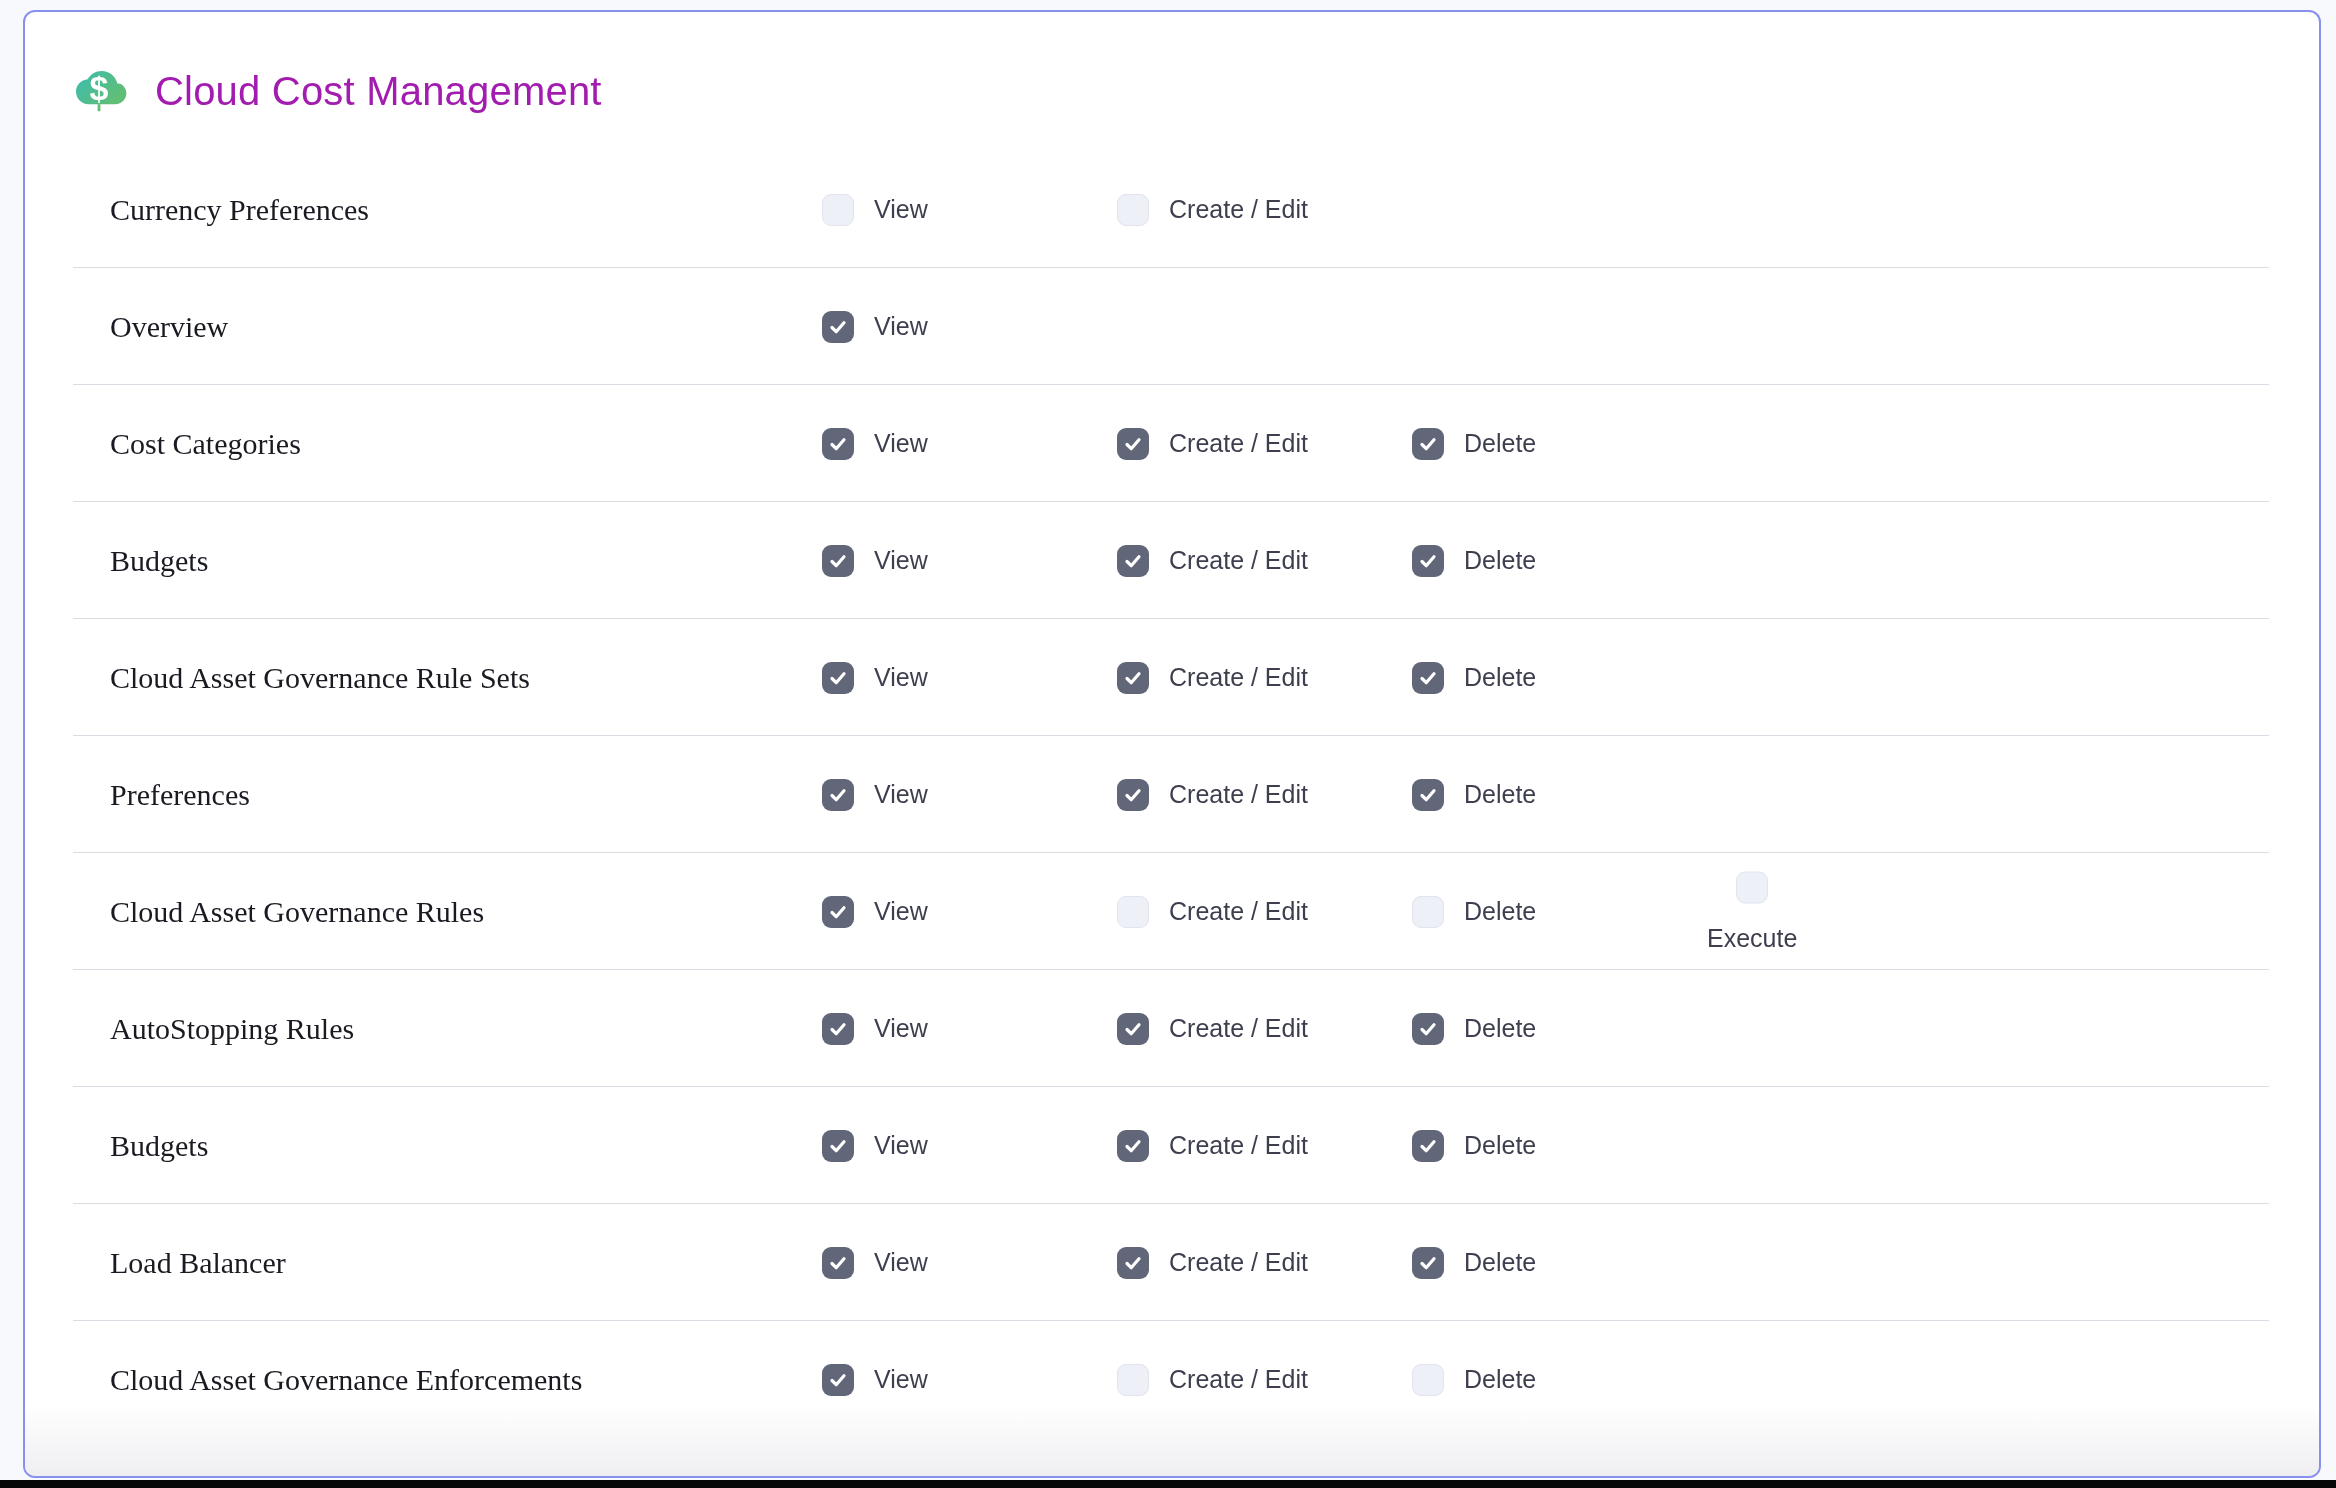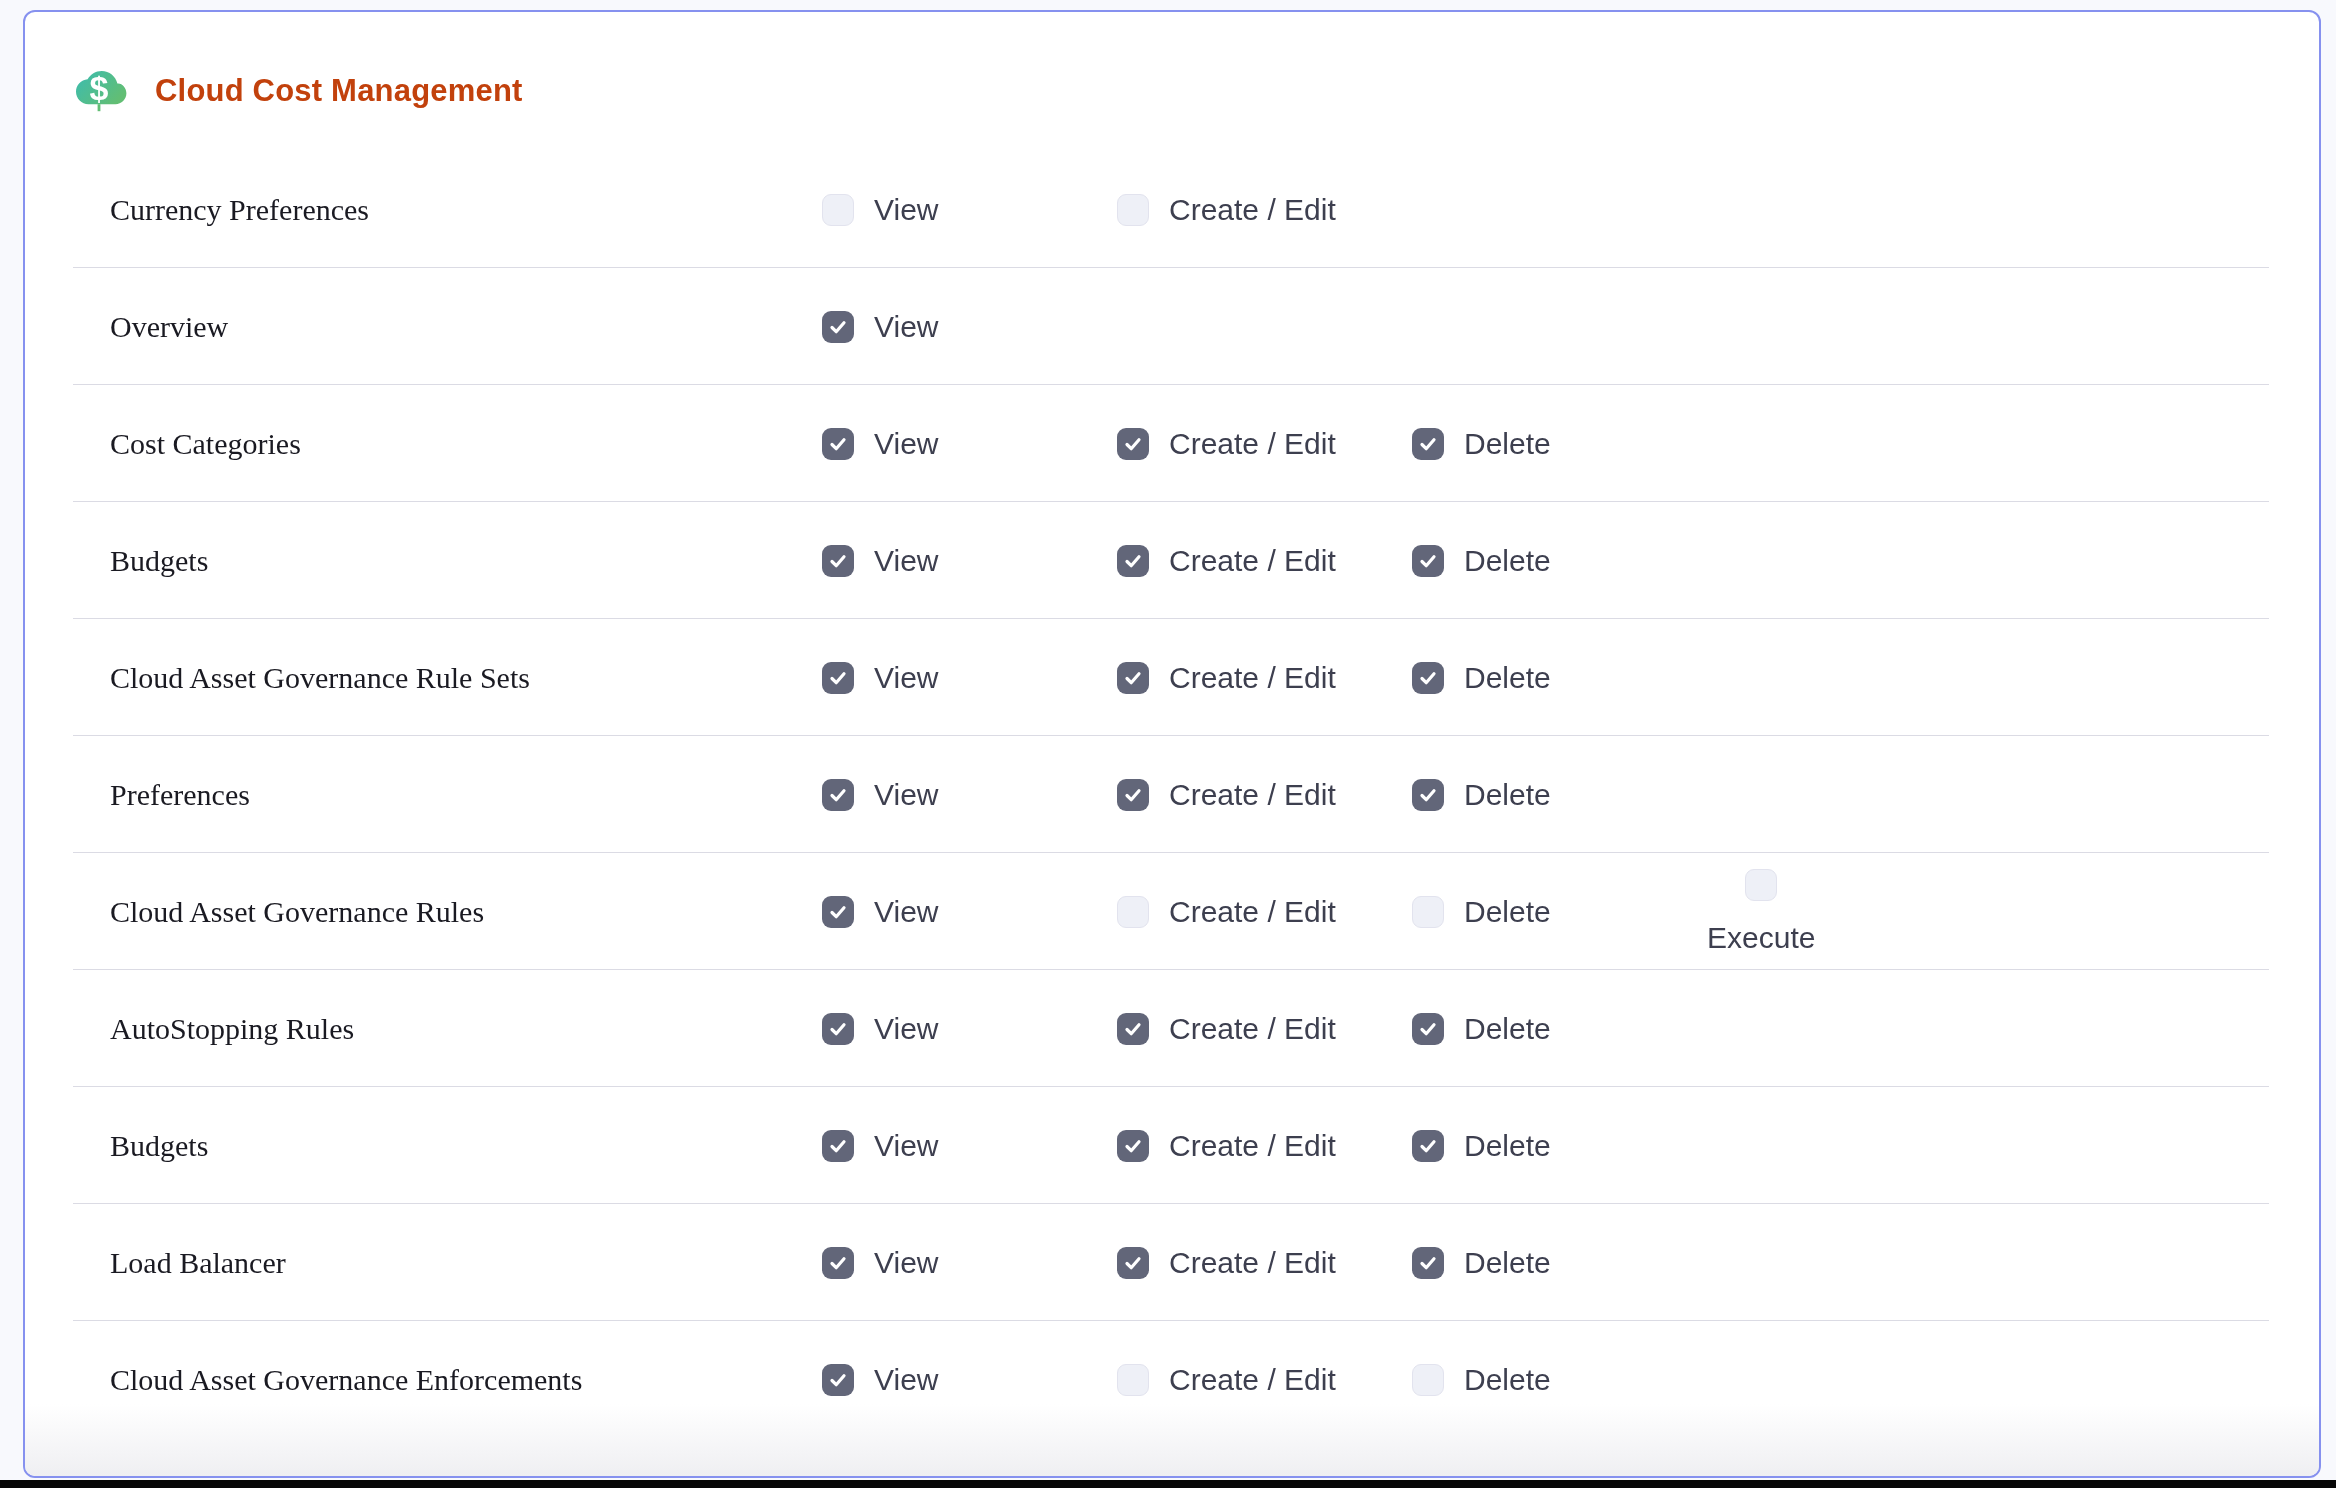--- a/index.html
+++ b/index.html
@@ -41,23 +41,23 @@
     display:flex;
     align-items:center;
     gap:26px;
   }
   .header .app-icon{
     width:60px; height:58px;
     display:block;
     flex:none;
   }
   .header .title{
-    font-size:31px;
-    font-weight:700;
-    color:#c2410c;
+    font-size:40px;
+    font-weight:400;
+    color:#a21caf;
     letter-spacing:0.2px;
   }
   .rows{
     position:absolute;
     left:0; top:139px; right:0;
   }
   .row{
     position:relative;
     height:117px;
   }
@@ -97,21 +97,21 @@
   .checkbox.unchecked{
     background:var(--cb-unchecked);
     border:1px solid var(--cb-unchecked-border);
   }
   .checkbox.checked{
     background:var(--cb-checked);
   }
   .checkbox .check-svg{display:none;}
   .checkbox.checked .check-svg{display:block;}
   .perm-label{
-    font-size:30px;
+    font-size:25px;
     color:var(--perm-label);
     white-space:nowrap;
   }
   .bottom-bar{
     position:absolute;
     left:0; bottom:0;
     width:100%; height:8px;
     background:#070707;
   }
 </style>

